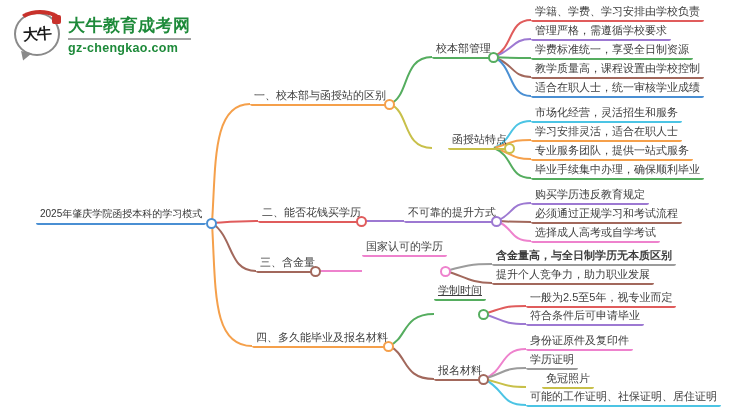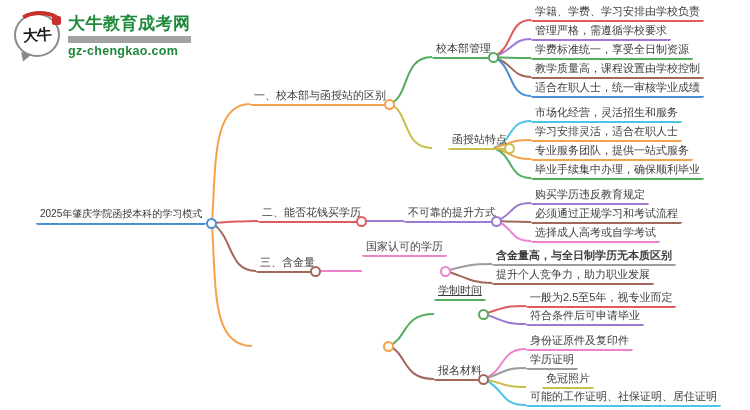--- a/index.html
+++ b/index.html
@@ -54,21 +54,21 @@
     transform:rotate(-4deg);
   }
   .logo-seal{
     position:absolute;right:-3px;top:1px;width:9px;height:9px;background:#c8312b;
     border-radius:2px;
   }
   .logo-text{margin-left:8px;}
   .logo-title{font-size:17px;font-weight:bold;color:#1e8a3a;letter-spacing:0.5px;}
   .logo-domain{
     font-size:12.5px;font-weight:bold;color:#1e8a3a;
-    border-top:7px solid #a3a3a3;margin-top:1px;padding-top:1px;letter-spacing:0.3px;
+    border-top:2px solid #a3a3a3;margin-top:1px;padding-top:1px;letter-spacing:0.3px;
   }
 </style>
 </head>
 <body>
 
 <div id="stage">
 
   <svg class="links" width="750" height="410" viewBox="0 0 750 410" fill="none">
 
     <path d="M212,223 C216,165 212,104 250,104" stroke="#f5a04b" stroke-width="2"></path>
@@ -126,20 +126,21 @@
 
   <div class="label c-orange" style="left:250px;top:87px;">一、校本部与函授站的区别</div>
   <span class="dot c-orange" style="left:384px;top:99px;"></span>
 
   <div class="label c-red" style="left:258px;top:204px;">二、能否花钱买学历</div>
   <span class="dot c-red" style="left:356px;top:216px;"></span>
 
   <div class="label c-brown" style="left:256px;top:254px;">三、含金量</div>
   <span class="dot c-brown" style="left:310px;top:266px;"></span>
 
+  <div class="label c-orange" style="left:252px;top:329px;">四、多久能毕业及报名材料</div>
   <span class="dot c-orange" style="left:383px;top:341px;"></span>
 
   <div class="label c-green" style="left:432px;top:40px;">校本部管理</div>
   <span class="dot c-green" style="left:488px;top:52px;"></span>
 
   <div class="label c-olive" style="left:432px;top:131px;">函授站特点</div>
   <span class="dot c-olive" style="left:488px;top:143px;"></span>
 
   <div class="label c-purple" style="left:404px;top:204px;">不可靠的提升方式</div>
   <span class="dot c-purple" style="left:491px;top:216px;"></span>

